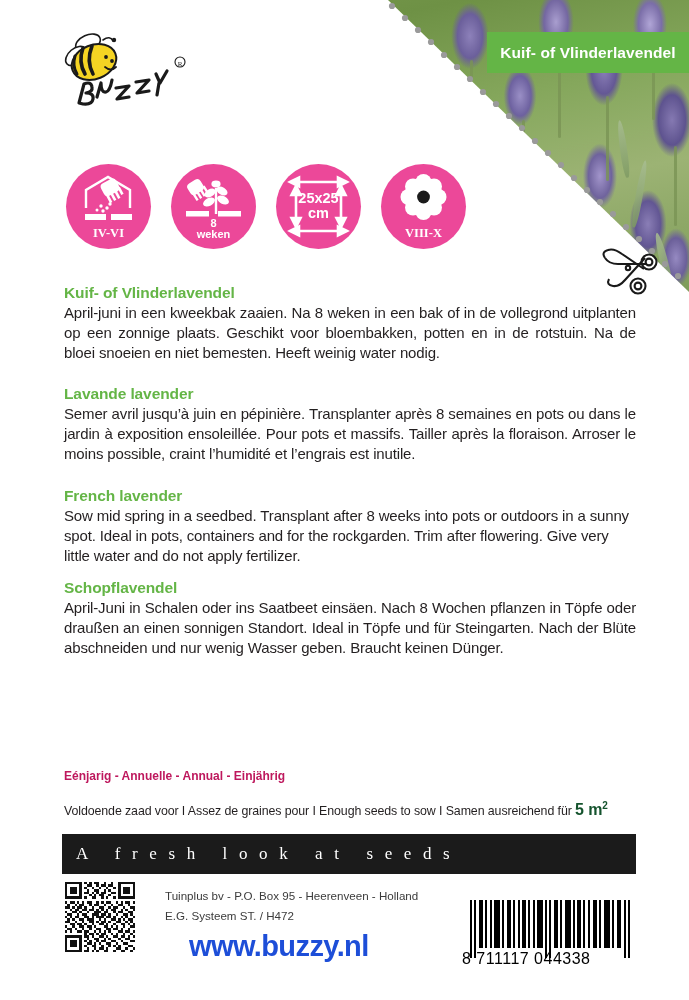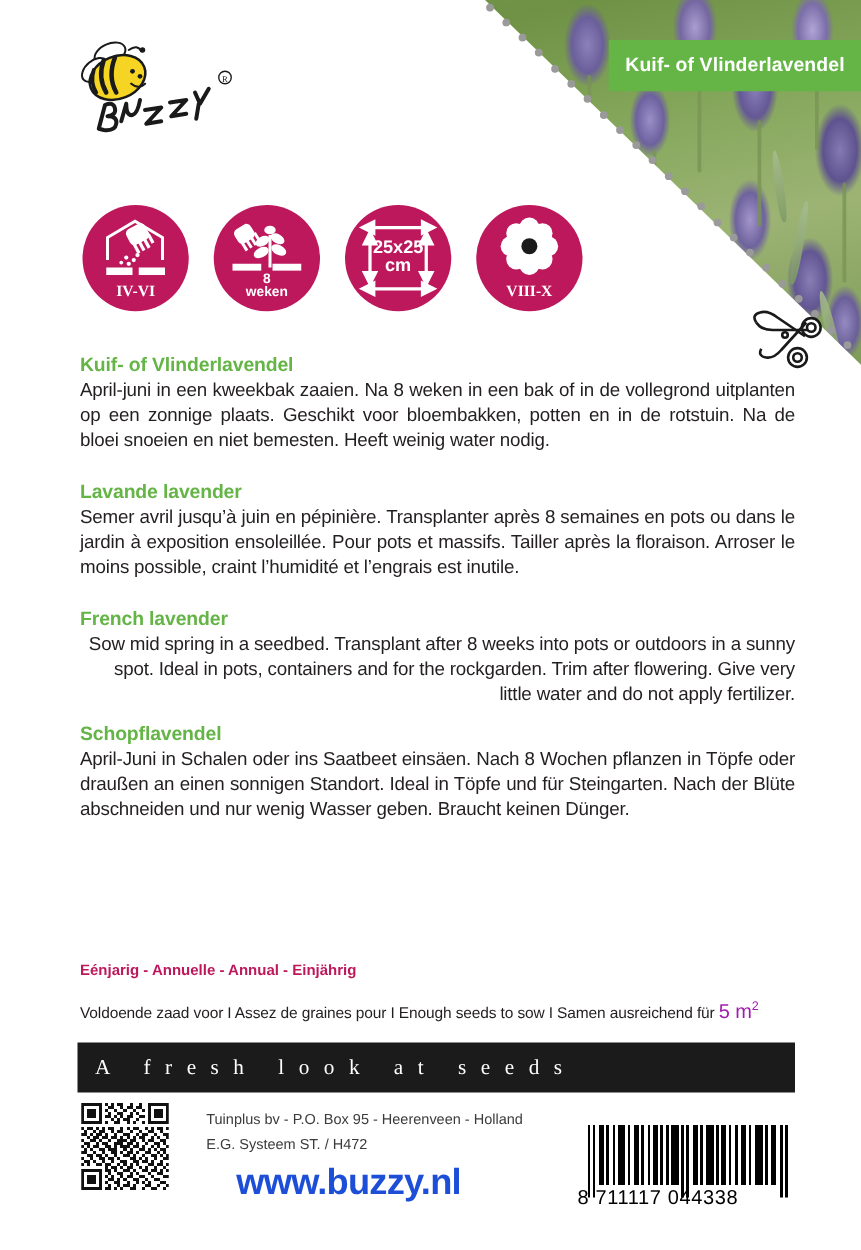--- a/index.html
+++ b/index.html
@@ -51,21 +51,21 @@
   }
 
   
   .logo{position:absolute;left:52px;top:26px;width:140px;height:86px;}
 
   
   .scissors{position:absolute;left:597px;top:238px;width:66px;height:62px;}
 
   
   .badges{position:absolute;left:66px;top:164px;display:flex;gap:20px;}
-  .badge{width:85px;height:85px;border-radius:50%;background:#be185d;position:relative;}
+  .badge{width:85px;height:85px;border-radius:50%;background:#ec4899;position:relative;}
   .badge .cap{
     position:absolute;left:0;right:0;bottom:9px;text-align:center;color:#fff;
     font-size:12.5px;font-weight:bold;line-height:1.02;font-family:"Liberation Serif", serif;
   }
   .badge.b2 .cap{font-family:"Liberation Sans", sans-serif;font-size:11px;font-weight:bold;}
   .badge .art{position:absolute;left:0;top:0;width:85px;height:85px;}
   .dimtext{
     position:absolute;left:0;right:0;top:27px;text-align:center;color:#fff;
     font-size:14.5px;font-weight:bold;line-height:1.05;font-family:"Liberation Sans", sans-serif;
   }
@@ -73,31 +73,31 @@
   
   .content{position:absolute;left:64px;top:284px;width:572px;}
   .sect{margin-bottom:13px;}
   .sect h2{
     margin:0 0 1px 0;font-size:15.5px;font-weight:bold;color:#64b546;letter-spacing:-0.1px;
   }
   .sect p{
     margin:0;font-size:15px;line-height:1.34;color:#231f20;text-align:justify;
     letter-spacing:-0.15px;
   }
-  .sect p.nojust{text-align:right;}
+  .sect p.nojust{text-align:left;}
 
   
   .annual{
     position:absolute;left:64px;top:769px;font-size:12px;font-weight:bold;color:#be185d;
   }
   .enough{
     position:absolute;left:64px;top:800px;width:572px;font-size:12.4px;color:#231f20;
     letter-spacing:-0.1px;white-space:nowrap;
   }
-  .enough .qty{color:#a21caf;font-weight:normal;font-size:16px;}
+  .enough .qty{color:#14532d;font-weight:bold;font-size:16px;}
   .enough .qty sup{font-size:10px;}
 
   .freshbar{
     position:absolute;left:62px;top:834px;width:574px;height:40px;background:#1b1b1b;
     display:flex;align-items:center;
   }
   .freshbar span{
     color:#ffffff;font-size:17px;letter-spacing:11.6px;padding-left:14px;white-space:nowrap;
     font-family:Liberation Serif, serif;
   }

